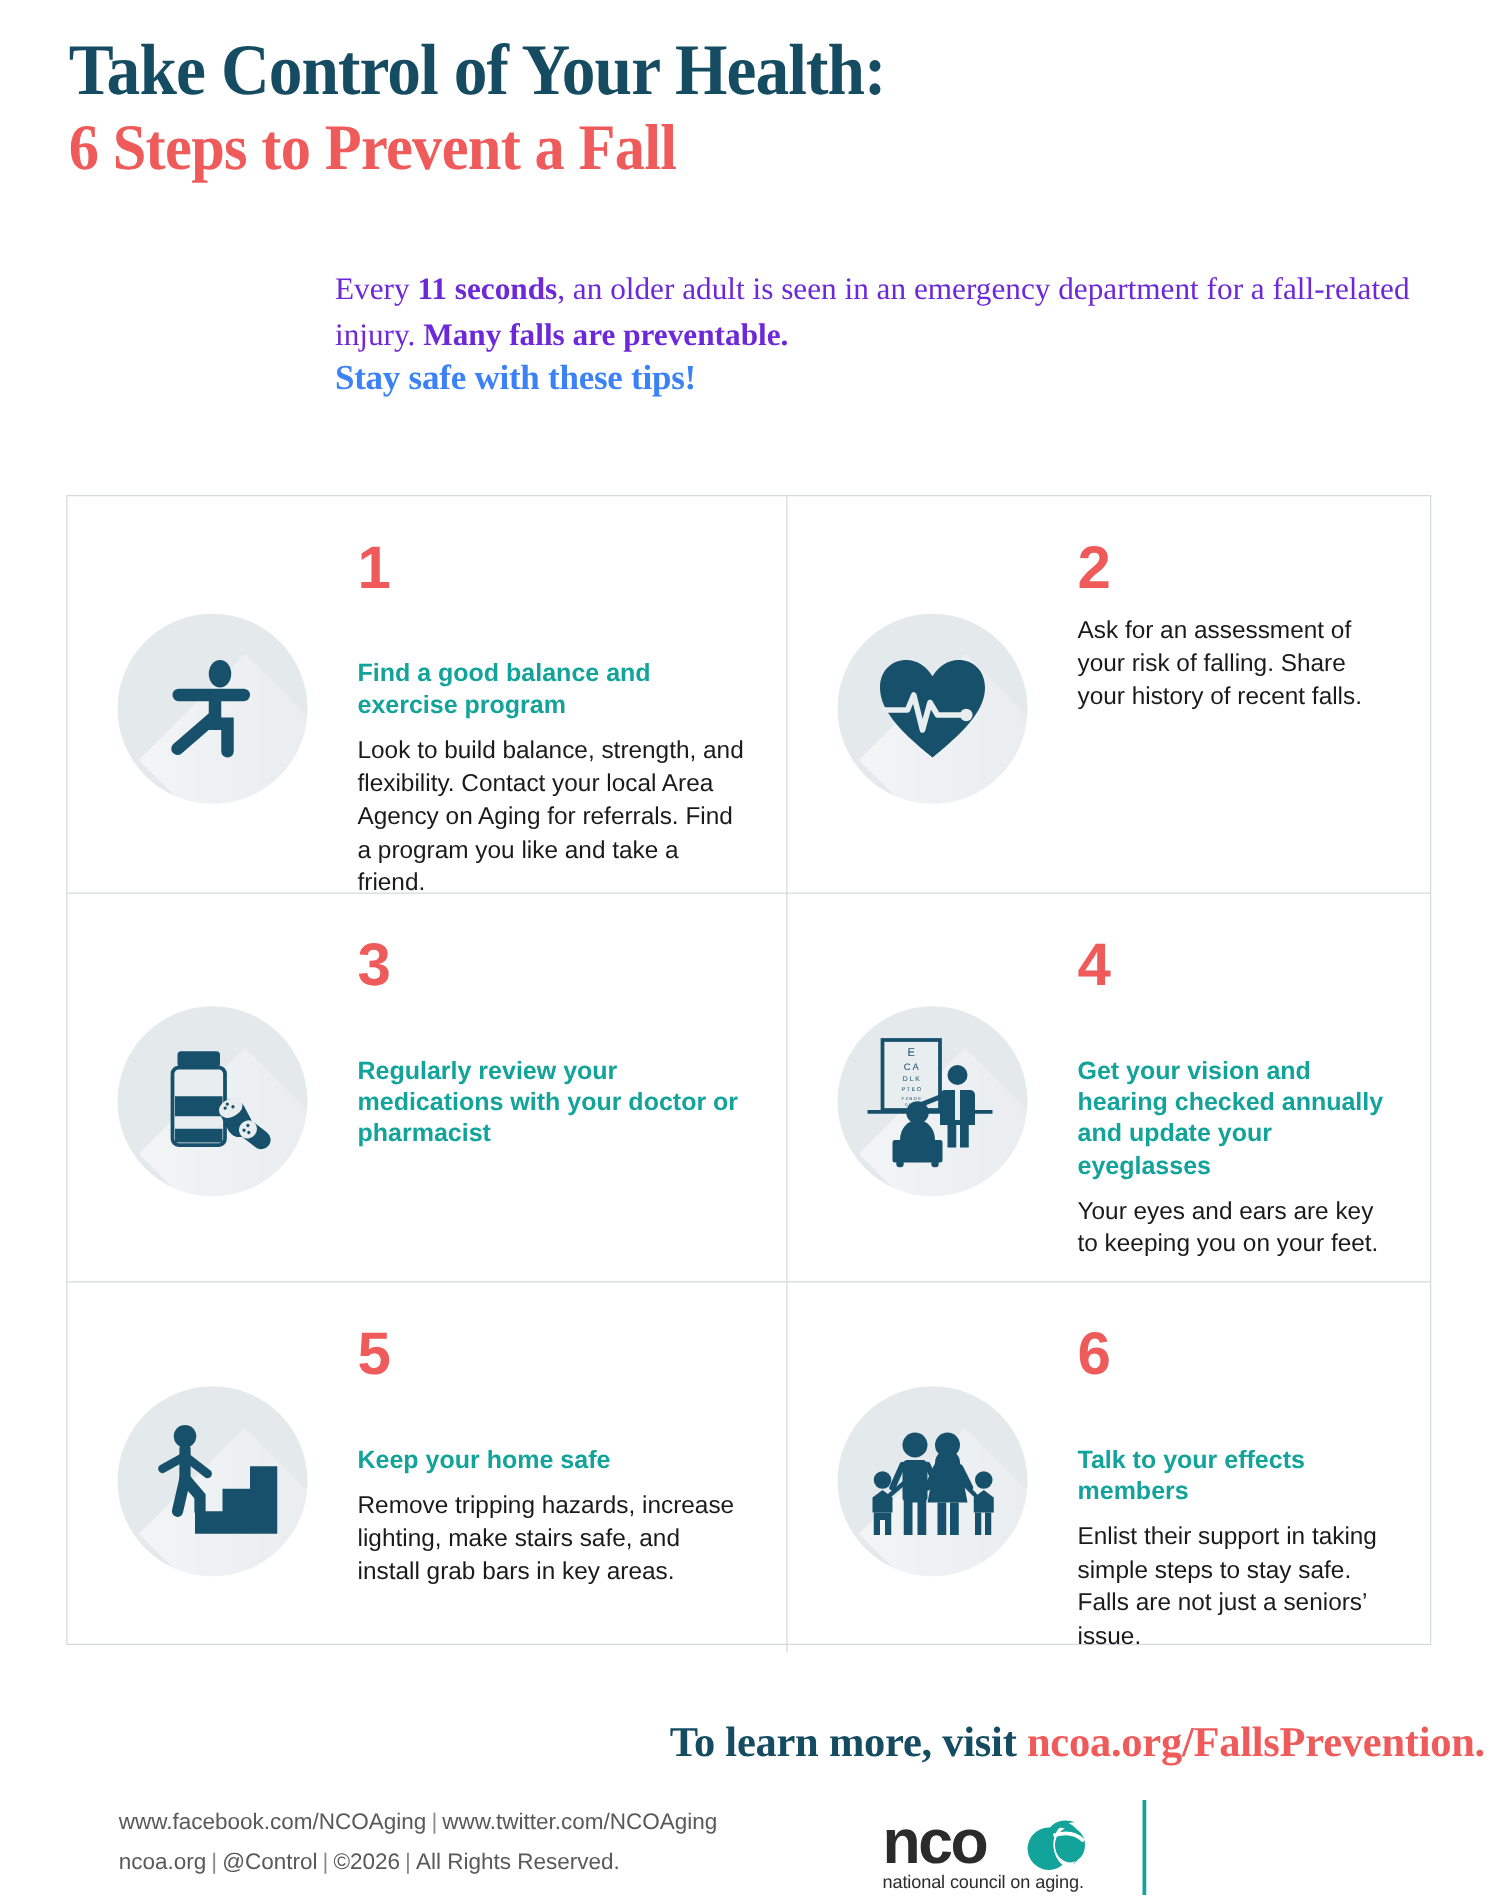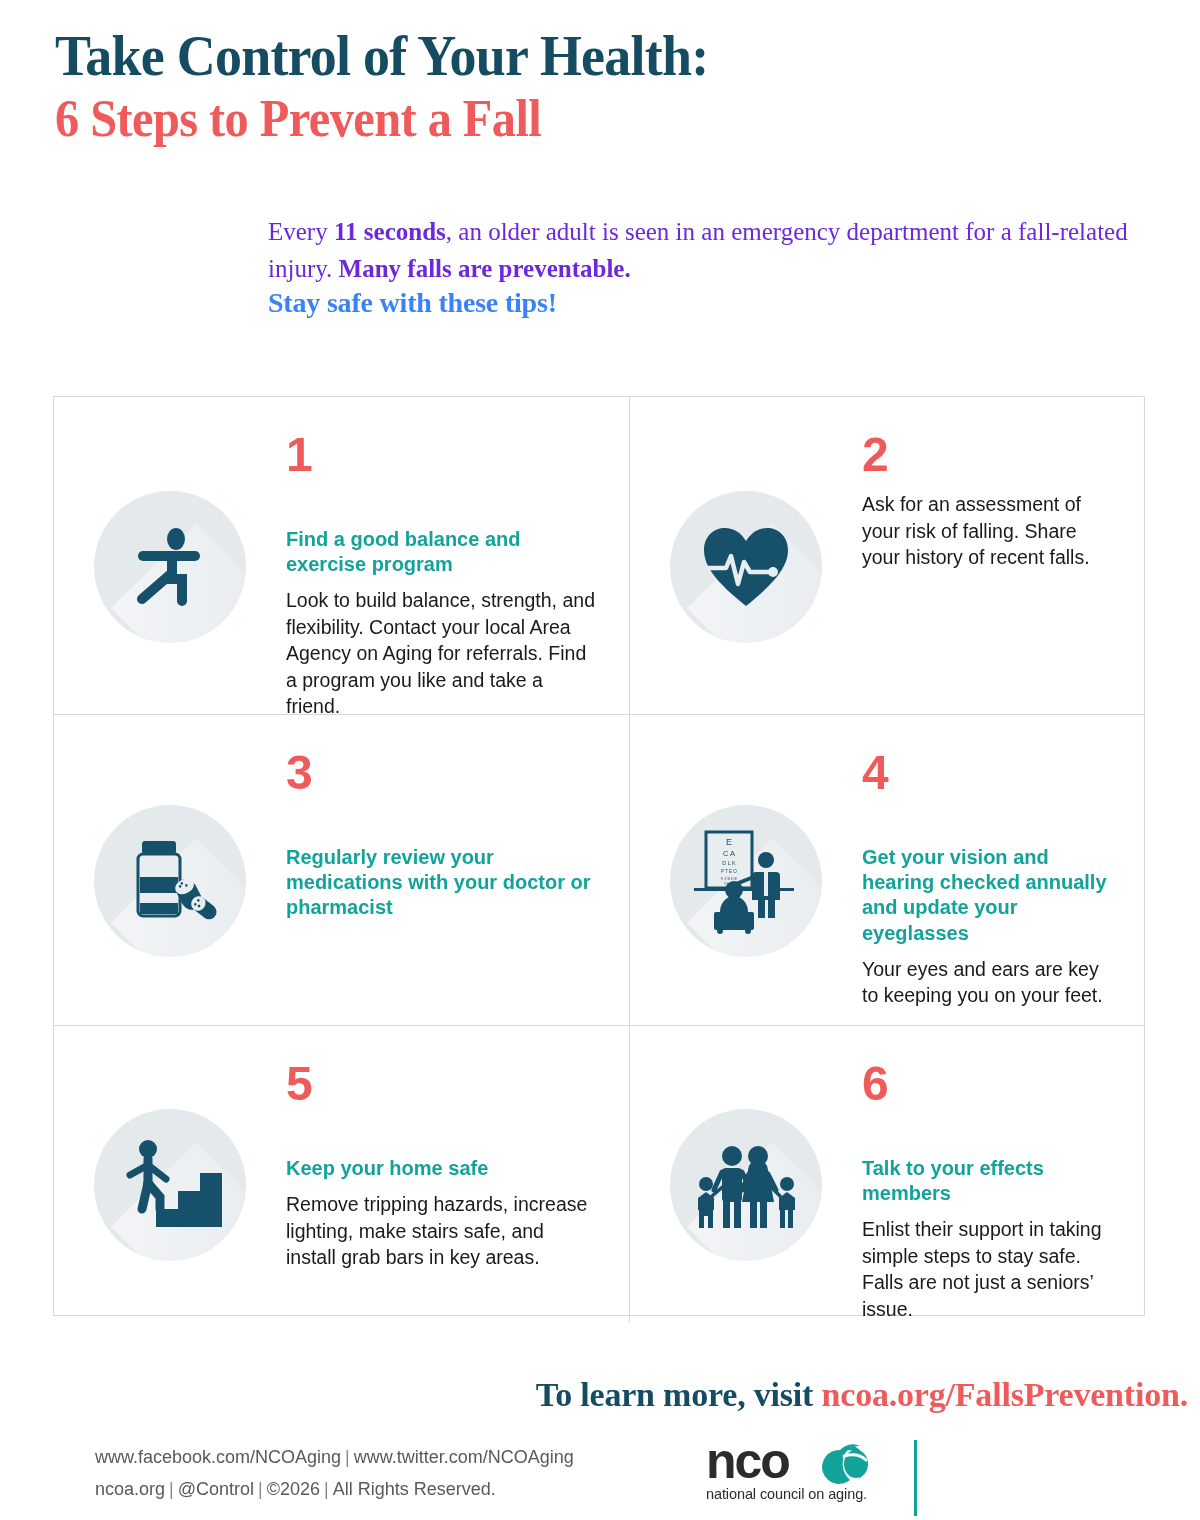--- a/index.html
+++ b/index.html
@@ -101,21 +101,21 @@
   }
   .cta .url { color:#EF5B5B; }
 
   .footbar { position:absolute; left:0; top:1438px; width:1200px; height:82px; }
   .foot-links {
     position:absolute; left:95px; top:4px;
     font-size:18px; line-height:1.75; color:#595959;
   }
   .foot-links .sep { color:#8A8A8A; padding:0 4px; }
 
-  .logo { position:absolute; left:706px; top:0; width:200px; }
+  .logo { position:absolute; left:706px; top:12px; width:200px; }
   .logo-mark { display:flex; align-items:flex-end; height:46px; }
   .logo-sub {
     font-size:14.5px; color:#2B2B2B; letter-spacing:-0.1px; margin-top:2px;
   }
   .foot-divider {
     position:absolute; left:914px; top:2px;
     width:3px; height:76px; background:#12A39A;
   }
 </style>
 </head>

